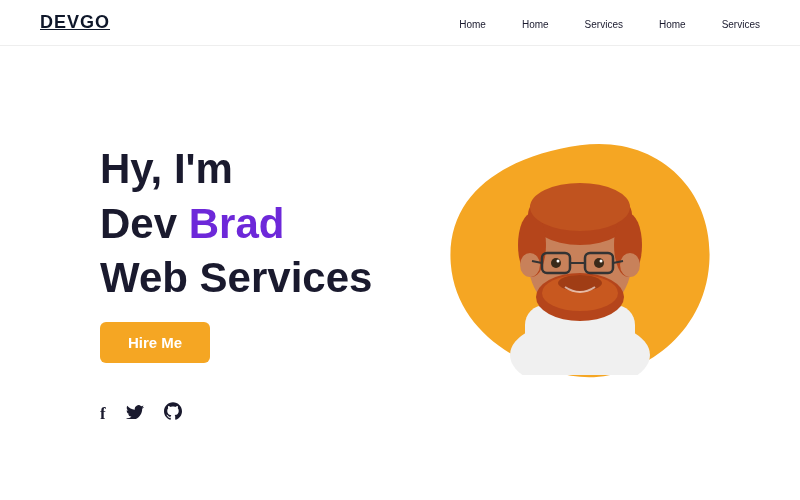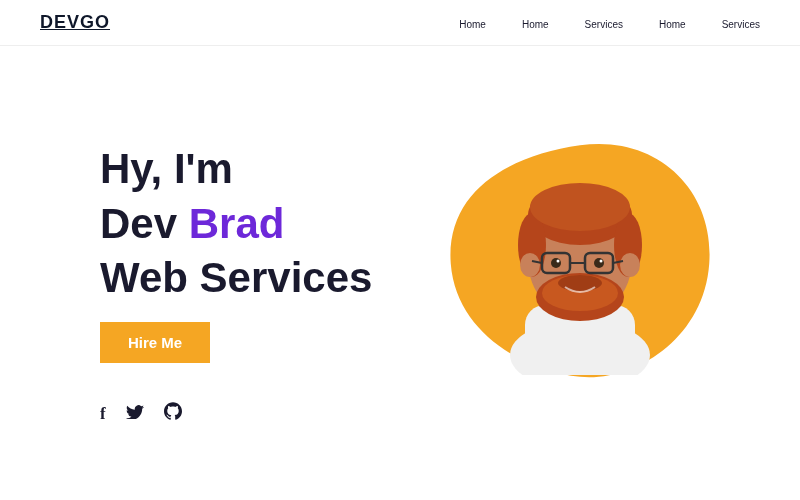--- a/index.html
+++ b/index.html
@@ -70,21 +70,21 @@
     .hero-text h1 .highlight {
       color: #6d28d9;
     }
 
     .hire-btn {
       margin-top: 16px;
       background: #f5a623;
       color: #fff;
       border: none;
       padding: 12px 28px;
-      border-radius: 0;
+      border-radius: 6px;
       font-size: 15px;
       font-weight: 600;
       cursor: pointer;
       display: inline-block;
     }
 
     
     .hero-image {
       position: relative;
       width: 280px;

